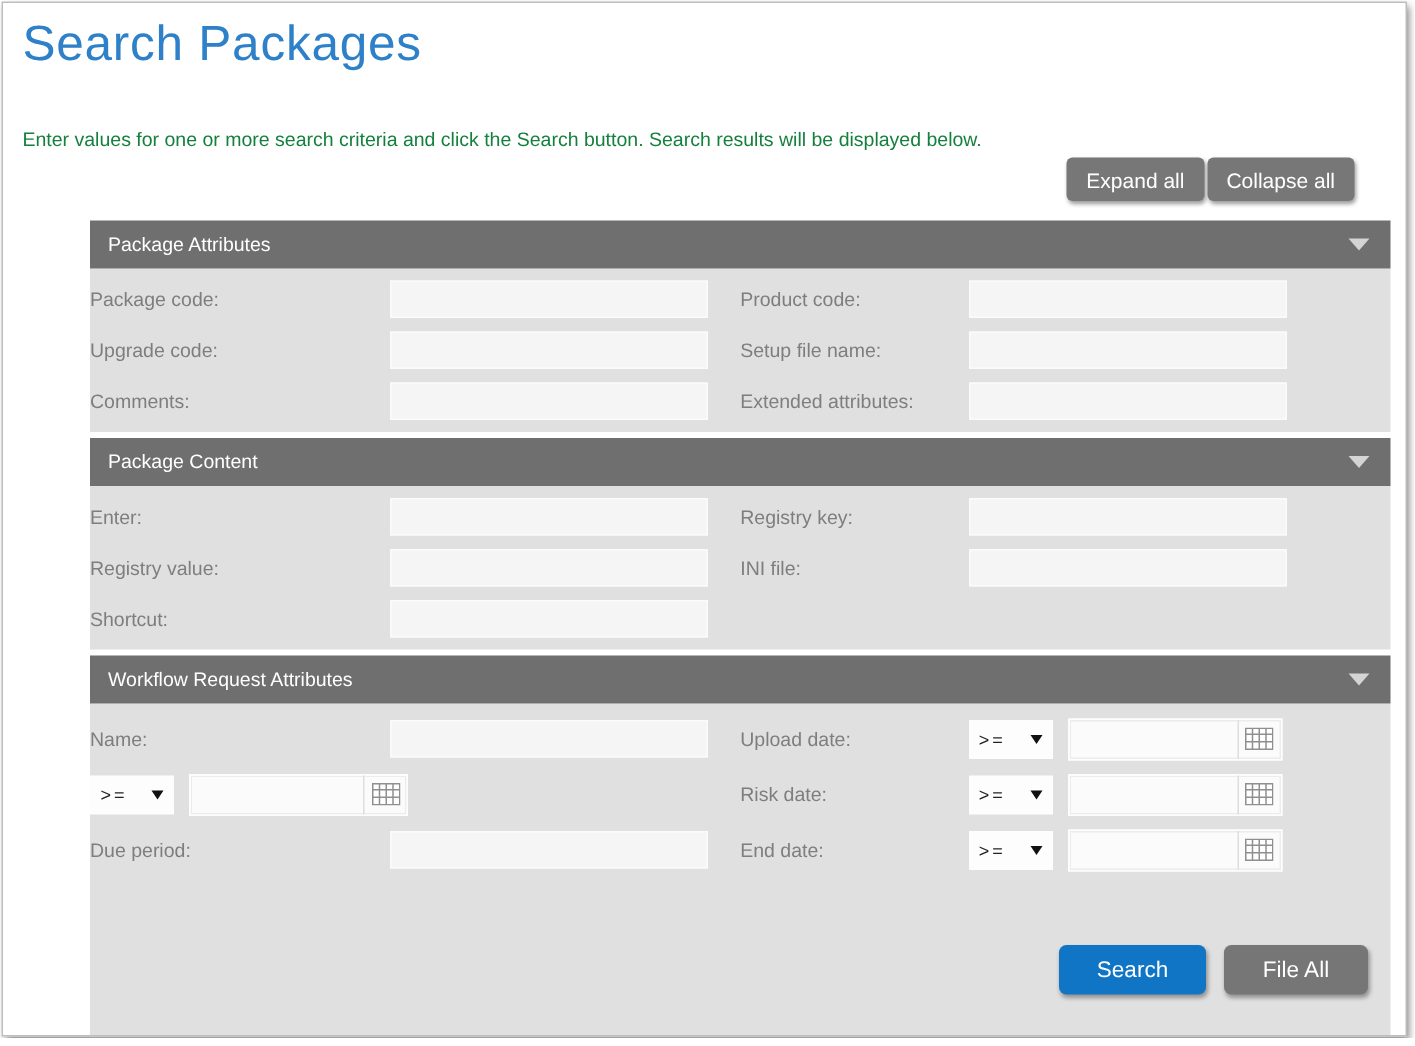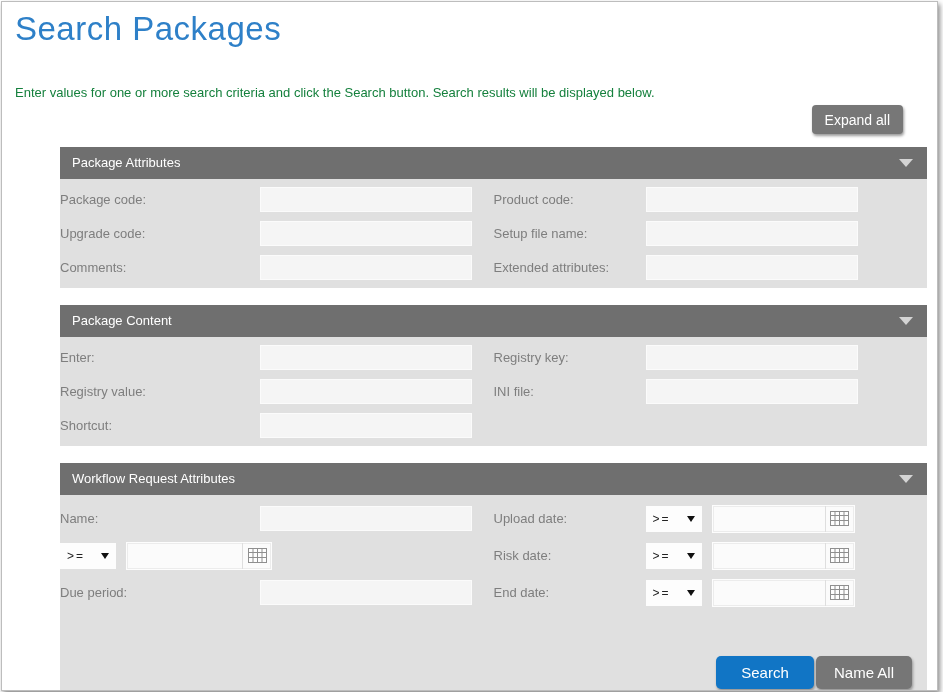--- a/index.html
+++ b/index.html
@@ -13,21 +13,21 @@
     margin:8px 0 0 3px; font-size:33px; font-weight:300; letter-spacing:0.5px;
     color:#2e80c8;
   }
   .instructions { margin:37px 0 0 3px; font-size:13px; color:#15803d; }
   .toolbar { display:flex; justify-content:flex-end; gap:2px; margin-top:5px; margin-bottom:13px; padding-right:24px; }
   .gbtn {
     background:#777777; color:#ffffff; border:none; border-radius:4px;
     font-family:"Liberation Sans", sans-serif; font-size:14px; padding:0 13px; height:29px;
     box-shadow:1px 2px 3px rgba(0,0,0,0.4); cursor:pointer;
   }
-  .section { margin-bottom:17px;padding-left:48px; }
+  .section { margin-bottom:4px;padding-left:48px; }
   .sec-header {
     position:relative; background:#6f6f6f; color:#ffffff; height:32px;
     line-height:32px; padding-left:12px; font-size:13px; cursor:pointer;
   }
   .collapse-arrow {
     position:absolute; right:14px; top:12px; width:0; height:0;
     border-left:7px solid transparent; border-right:7px solid transparent;
     border-top:8px solid #d4d4d4;
   }
   .sec-body { background:#e0e0e0; display:flex; padding:3px 0 4px 0; }
@@ -55,21 +55,21 @@
   .datebox {
     height:28px; background:#fbfbfb; border:1px solid #fdfdfd;
     box-shadow:inset 0 0 0 1px #ececec; display:flex; align-items:stretch; box-sizing:border-box;
   }
   .sec3 .col-l .datebox { width:146px; }
   .sec3 .col-r .datebox { width:143px; }
   .dinput { flex:1; border:none; background:transparent; min-width:0; font-size:13px; padding:0 4px; font-family:"Liberation Sans", sans-serif; }
   .dicon { width:28px; border-left:1px solid #dedede; display:flex; align-items:center; justify-content:center; cursor:pointer; }
   .sec3 .sec-body { display:block; height:222px; box-sizing:border-box; padding-top:5px; }
   .sec3-cols { display:flex; }
-  .footer-btns { display:flex; justify-content:flex-end; gap:2px; margin-top:45px; padding-right:15px; }
+  .footer-btns { display:flex; justify-content:flex-end; gap:12px; margin-top:45px; padding-right:15px; }
   .btn-search {
     background:#1175c5; color:#ffffff; border:none; border-radius:5px; width:98px; height:33px;
     font-family:"Liberation Sans", sans-serif; font-size:15px;
     box-shadow:1px 2px 3px rgba(0,0,0,0.35); cursor:pointer;
   }
   .btn-reset {
     background:#767676; color:#ffffff; border:none; border-radius:5px; width:96px; height:33px;
     font-family:"Liberation Sans", sans-serif; font-size:15px;
     box-shadow:1px 2px 3px rgba(0,0,0,0.35); cursor:pointer;
   }
@@ -77,20 +77,21 @@
 </head>
 <body>
 
 <div class="frame">
 
   <h1 class="page-title">Search Packages</h1>
   <p class="instructions">Enter values for one or more search criteria and click the Search button. Search results will be displayed below.</p>
 
   <div class="toolbar">
     <button class="gbtn">Expand all</button>
+    <button class="gbtn">Collapse all</button>
   </div>
 
   <div class="section">
     <div class="sec-header">
       <span>Package Attributes</span>
       <span class="collapse-arrow"></span>
     </div>
     <div class="sec-body">
       <div class="col col-l">
         <div class="row">
@@ -250,18 +251,18 @@
                   <line x1="9.5" y1="0.5" x2="9.5" y2="14.5" stroke="#8f8f8f"></line>
                   <line x1="14" y1="0.5" x2="14" y2="14.5" stroke="#8f8f8f"></line>
                 </svg>
               </span>
             </div>
           </div>
         </div>
       </div>
       <div class="footer-btns">
         <button class="btn-search">Search</button>
-        <button class="btn-reset">Name All</button>
+        <button class="btn-reset">File All</button>
       </div>
     </div>
   </div>
 
 </div>
 
 </body></html>

